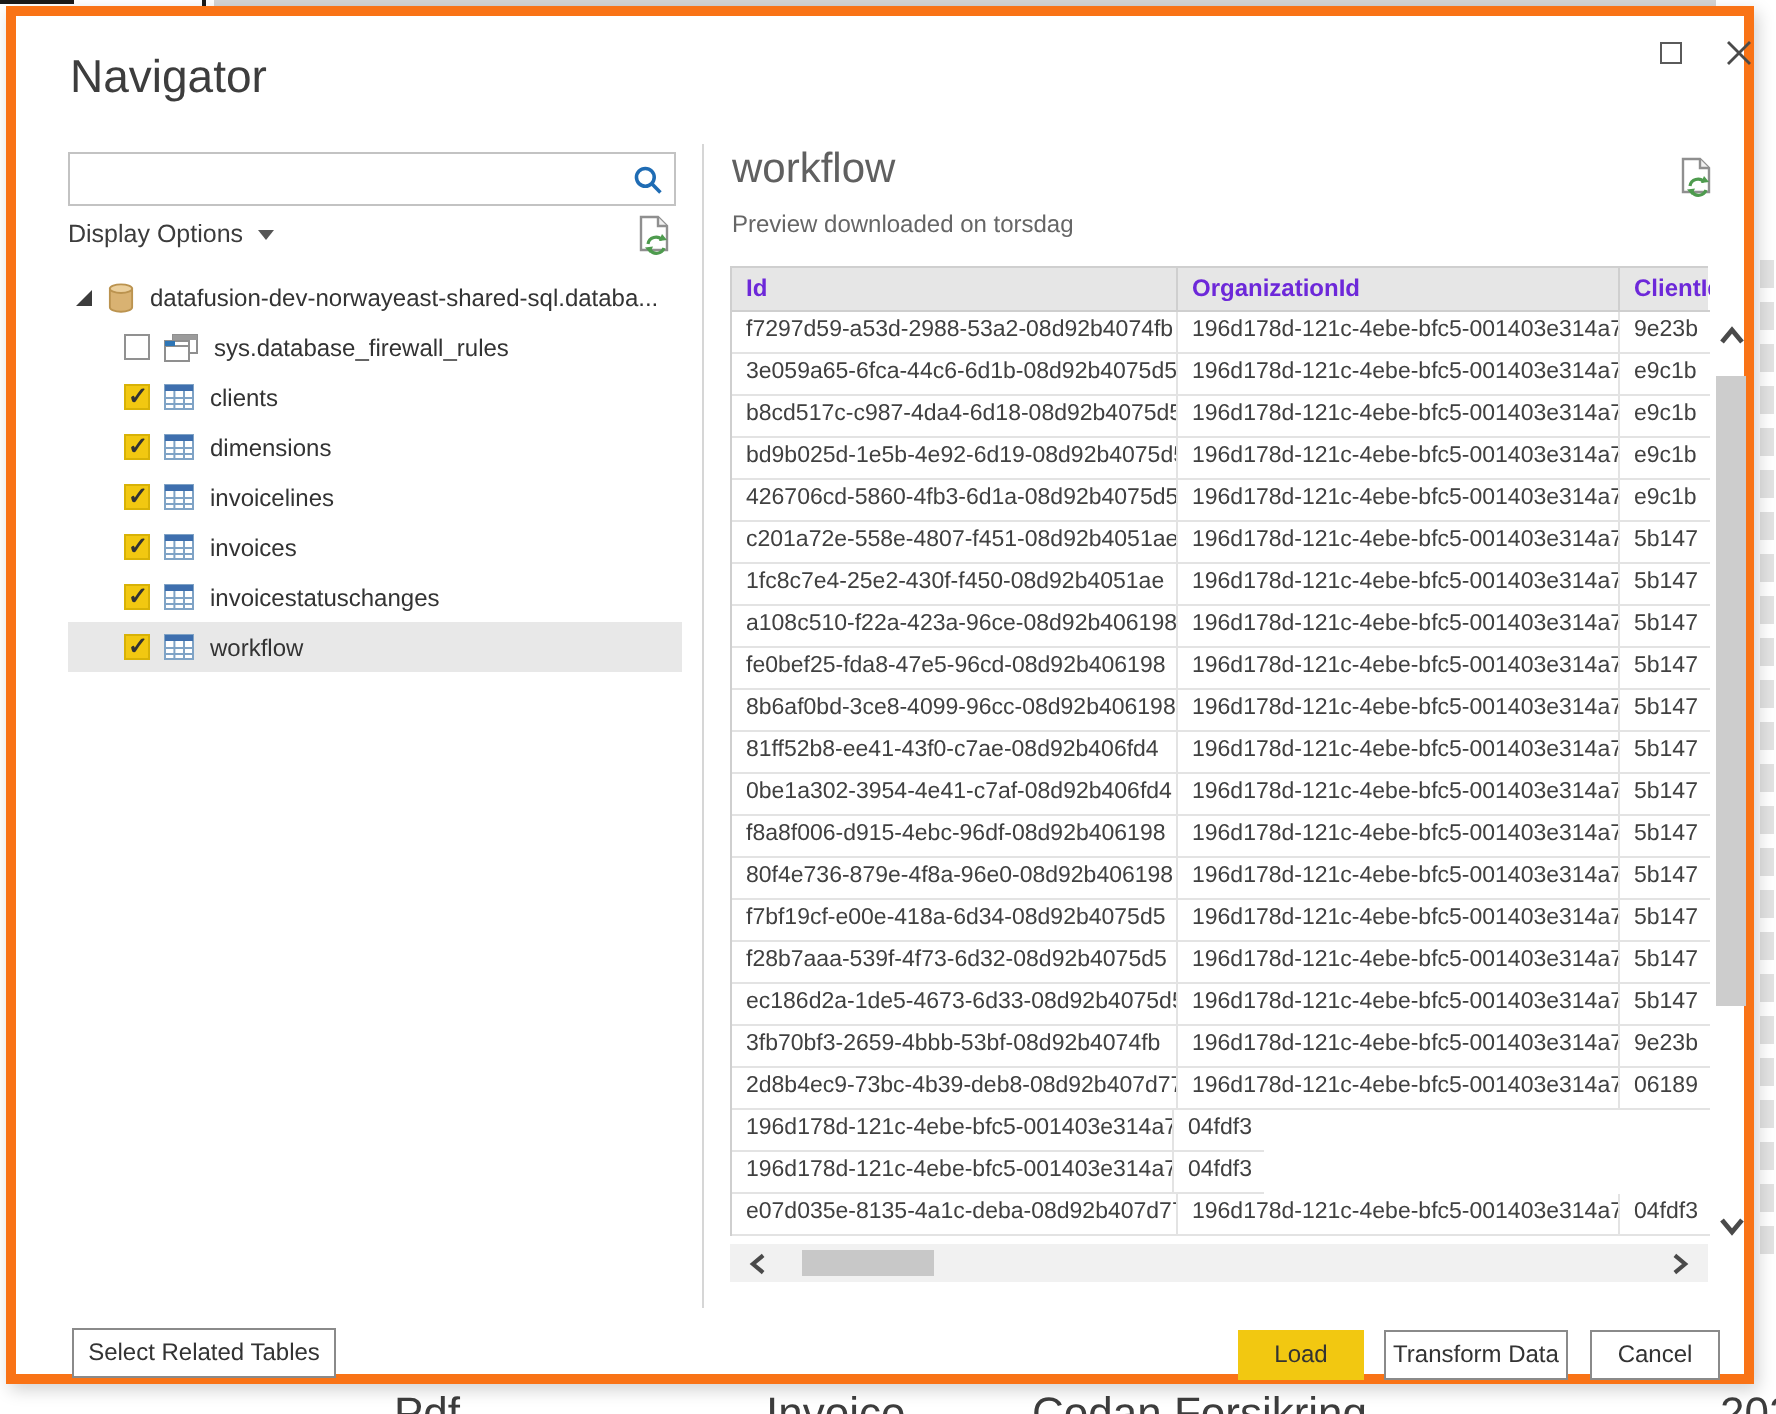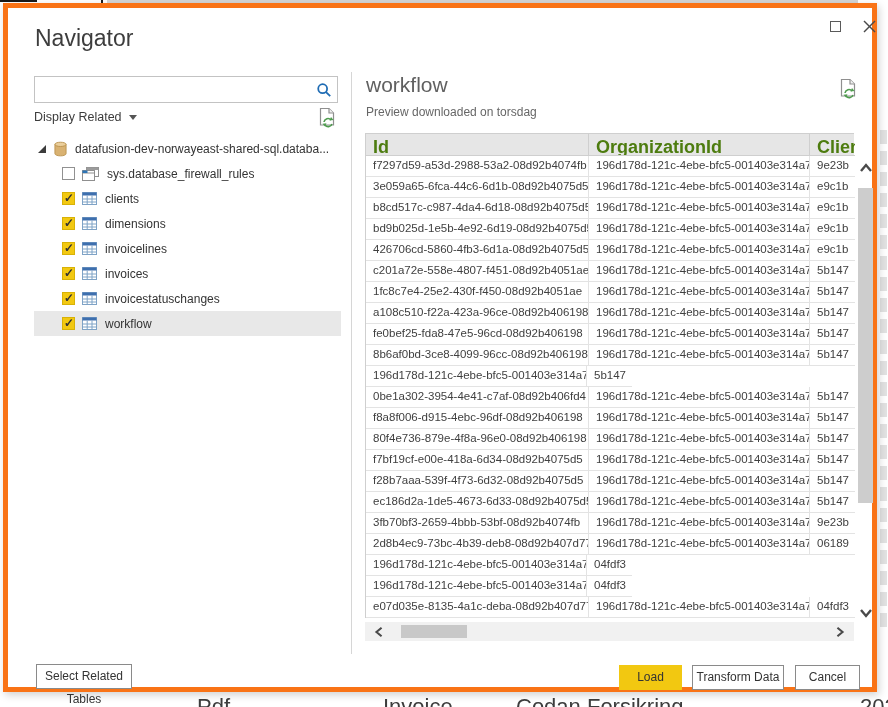--- a/index.html
+++ b/index.html
@@ -54,21 +54,21 @@
   }
   .t-icon { flex:0 0 auto; margin-right:8px; }
   .lbl { white-space:nowrap; overflow:hidden; }
   .v-divider { position:absolute; left:343px; top:64px; width:1px; height:582px; background:#d6d6d6; }
   
   .prev-title { position:absolute; left:358px; top:65px; font-size:21px; font-weight:300; color:#606060; }
   .prev-sub { position:absolute; left:358px; top:97px; font-size:12px; color:#666; }
   .grid { position:absolute; left:357px; top:125px; width:489px; border-top:1px solid #cfcfcf; border-left:1px solid #cfcfcf; }
   .grid-header { display:flex; background:#e6e6e6; height:22px; }
   .gh-cell {
-    font-size:18px; font-weight:bold; color:#4d7c0f; padding:3px 0 0 7px;
+    font-size:12px; font-weight:bold; color:#6d28d9; padding:3px 0 0 7px;
     border-right:1px solid #cfcfcf; border-bottom:1px solid #cfcfcf;
     white-space:nowrap; overflow:hidden;
   }
   .grid-row { display:flex; height:21px; background:#fff; }
   .g-cell {
     font-size:11.5px; color:#404040; padding:3px 0 0 7px;
     border-right:1px solid #e3e3e3; border-bottom:1px solid #e3e3e3;
     white-space:nowrap; overflow:hidden;
   }
   .col0 { width:223px; flex:0 0 auto; }
@@ -81,21 +81,21 @@
   .vs-thumb { position:absolute; left:2px; top:33px; width:15px; height:315px; background:#cdcdcd; cursor:pointer; }
   .hscroll { position:absolute; left:357px; top:614px; width:489px; height:19px; background:#f1f1f1; }
   .hs-arrow { position:absolute; top:4px; width:10px; height:12px; cursor:pointer; }
   .hs-left { left:9px; } .hs-right { right:9px; }
   .hs-thumb { position:absolute; left:36px; top:3px; width:66px; height:13px; background:#c8c8c8; cursor:pointer; }
   
   .btn {
     position:absolute; height:25px; font-size:12px; font-family:inherit; color:#333;
     background:#fff; border:1px solid #8a8a8a; cursor:pointer; text-align:center; line-height:23px;
   }
-  .btn-related { left:28px; top:656px; width:96px; }
+  .btn-related { left:28px; top:656px; width:132px; }
   .btn-load { left:611px; top:657px; width:63px; background:#F2C811; border-color:#F2C811; }
   .btn-transform { left:684px; top:657px; width:92px; }
   .btn-cancel { left:787px; top:657px; width:65px; }
 </style>
 </head>
 <body>
 
 <div class="top-seg" style="left:0;top:0;width:37px;height:2px"></div>
 <div class="top-seg" style="left:101px;top:0;width:2px;height:4px"></div>
 <div class="top-strip" style="left:107px;top:0;width:751px;height:3px"></div>
@@ -123,21 +123,21 @@
     <input class="search-input" type="text" placeholder="" style="">
     <div class="search-btn">
       <svg width="16" height="16" viewBox="0 0 18 18">
         <circle cx="7.5" cy="7.5" r="5" stroke="#1F6CB4" stroke-width="2" fill="none"></circle>
         <line x1="11.3" y1="11.3" x2="16" y2="16" stroke="#1F6CB4" stroke-width="2"></line>
       </svg>
     </div>
   </div>
 
   <div class="display-options">
-    <span>Display Related</span>
+    <span>Display Options</span>
     <svg width="8" height="5" viewBox="0 0 8 5">
       <polygon points="0,0 8,0 4,5" fill="#555"></polygon>
     </svg>
   </div>
 
   <div class="refresh-btn refresh-left">
     <svg width="18" height="22" viewBox="0 0 18 22">
       <path d="M1.5 1.5 h8.5 l4.5 4.5 v12 h-13 z" fill="#fff" stroke="#8f8f8f" stroke-width="1.2"></path>
       <path d="M10 1.5 v4.5 h4.5" fill="#f0f0f0" stroke="#8f8f8f" stroke-width="1.2"></path>
       <path d="M5 15 a4 4 0 0 1 7 -2" fill="none" stroke="#4E9B4E" stroke-width="1.6"></path>
@@ -328,20 +328,21 @@
         <div class="g-cell col2">5b147</div>
       </div>
 
       <div class="grid-row">
         <div class="g-cell col0">8b6af0bd-3ce8-4099-96cc-08d92b406198</div>
         <div class="g-cell col1">196d178d-121c-4ebe-bfc5-001403e314a7</div>
         <div class="g-cell col2">5b147</div>
       </div>
 
       <div class="grid-row">
+        <div class="g-cell col0">81ff52b8-ee41-43f0-c7ae-08d92b406fd4</div>
         <div class="g-cell col1">196d178d-121c-4ebe-bfc5-001403e314a7</div>
         <div class="g-cell col2">5b147</div>
       </div>
 
       <div class="grid-row">
         <div class="g-cell col0">0be1a302-3954-4e41-c7af-08d92b406fd4</div>
         <div class="g-cell col1">196d178d-121c-4ebe-bfc5-001403e314a7</div>
         <div class="g-cell col2">5b147</div>
       </div>
 

